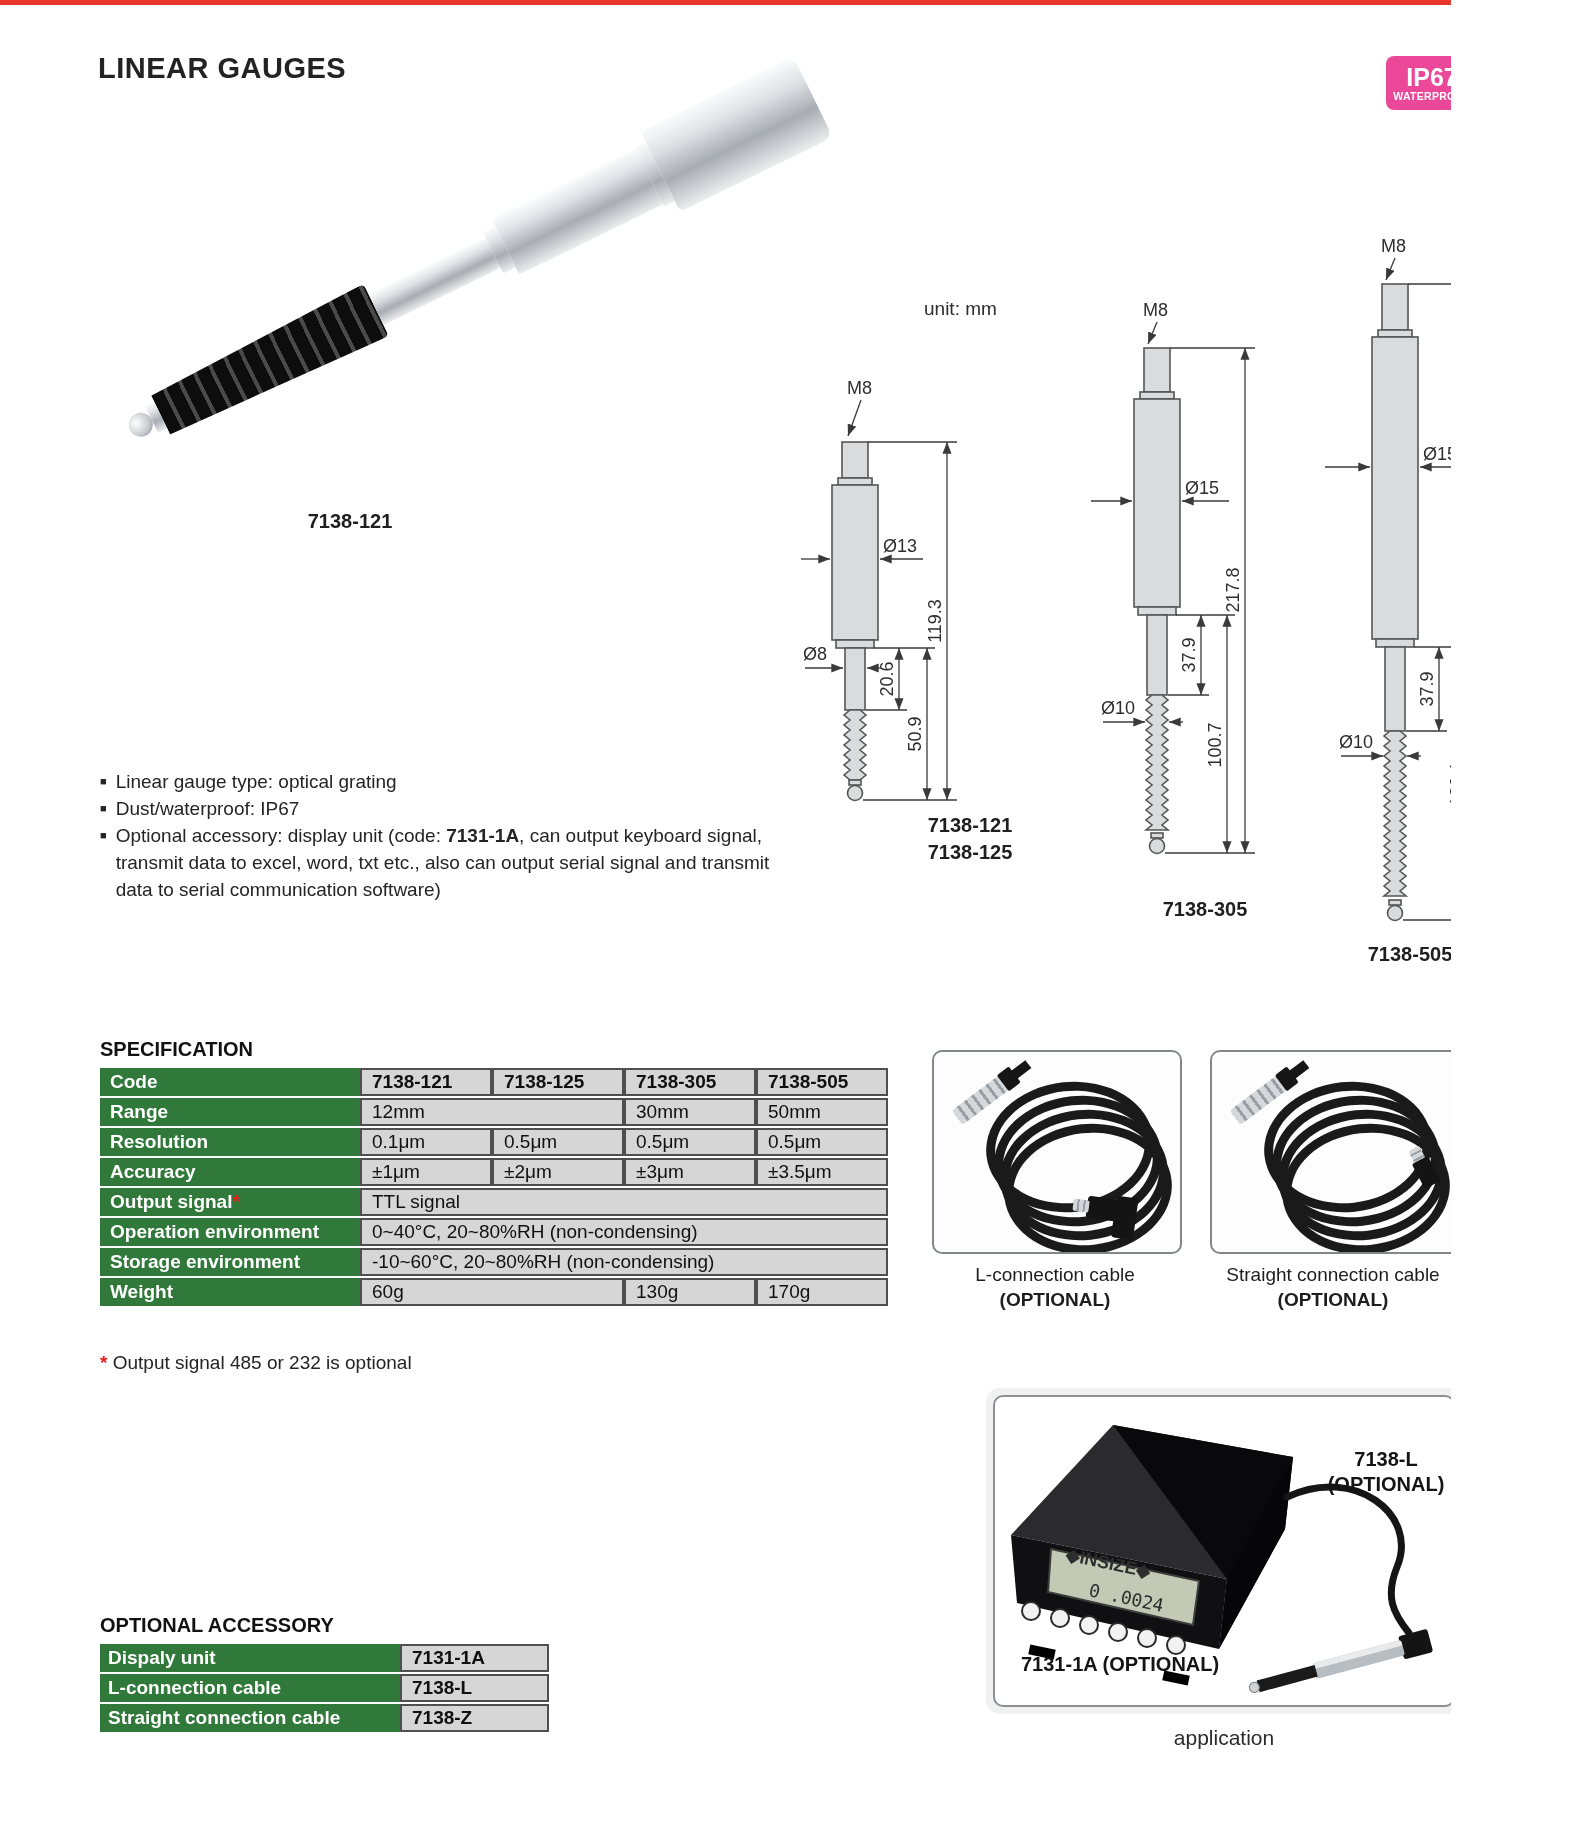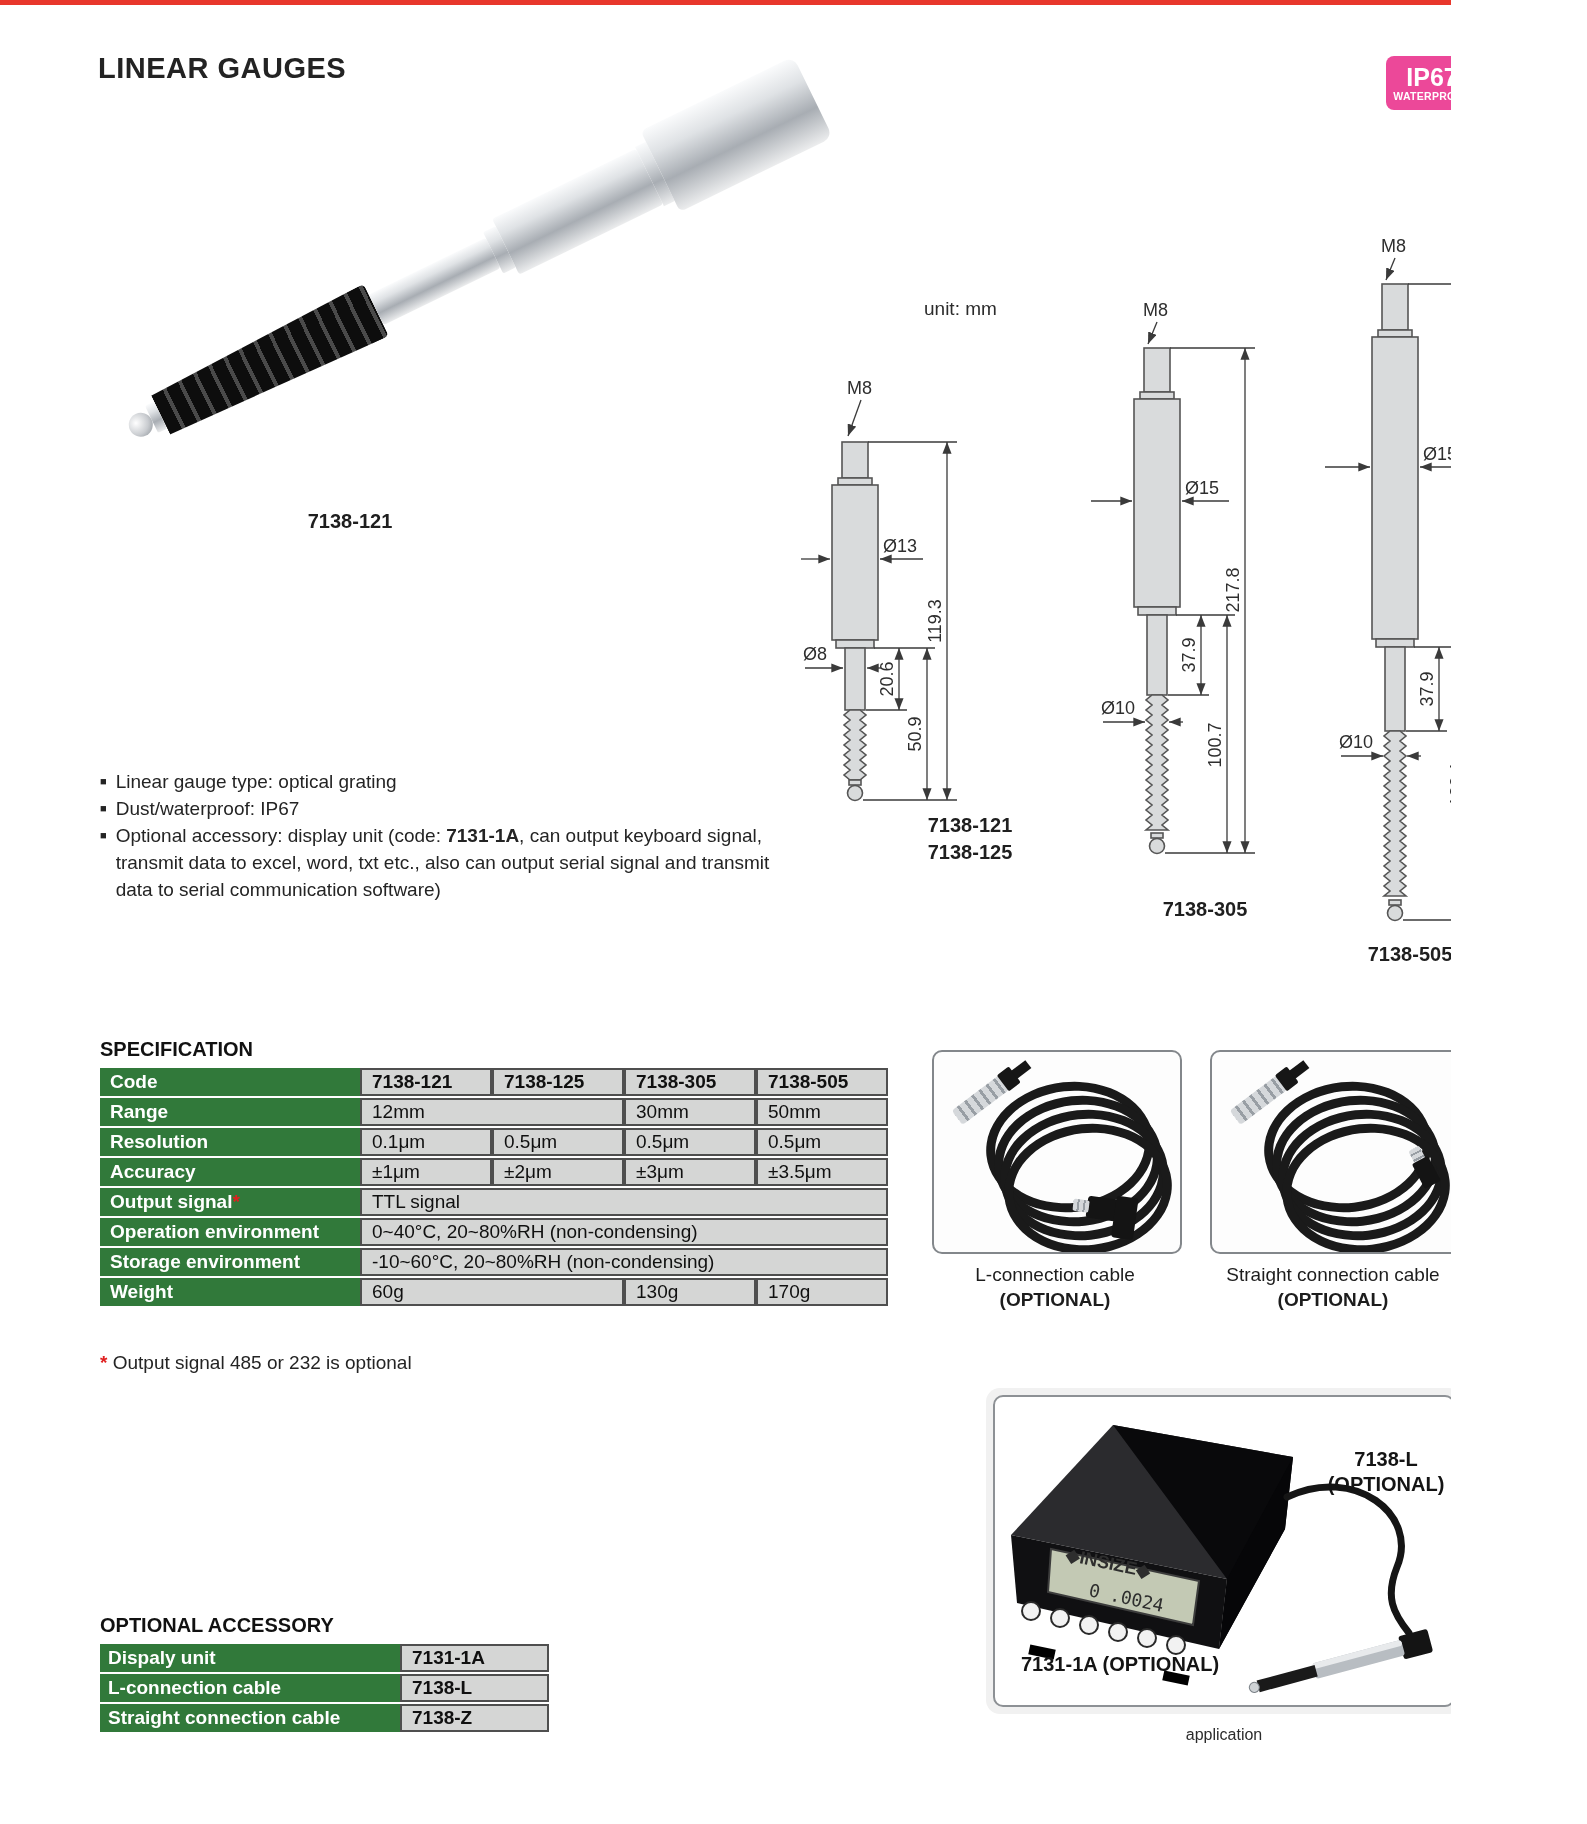--- a/index.html
+++ b/index.html
@@ -87,21 +87,21 @@
   .cap1{left:922px;top:1262px;} .cap2{left:1200px;top:1262px;}
   .cable-cap .opt{font-weight:bold;}
 
   
   .appbox{left:986px;top:1388px;width:476px;height:326px;background:#f1f1f1;border-radius:14px;padding:0;}
   .appbox-inner{position:absolute;left:7px;top:7px;width:458px;height:308px;background:#ffffff;
                 border:2px solid #8d9195;border-radius:10px;overflow:hidden;}
   .app-label-cable{position:absolute;left:316px;top:50px;width:150px;text-align:center;
                    font-size:20px;font-weight:bold;line-height:25px;color:#141414;}
   .app-label-unit{position:absolute;left:26px;top:256px;font-size:20px;font-weight:bold;color:#141414;}
-  .app-caption{left:986px;top:1726px;width:476px;text-align:center;font-size:16px;color:#2b2b2b;}
+  .app-caption{left:986px;top:1726px;width:476px;text-align:center;font-size:21px;color:#2b2b2b;}
   .lcd-value{font-family:"DejaVu Sans Mono",monospace;}
 </style>
 </head>
 <body>
 
 <div class="page">
 
   <div class="abs red-top"></div>
 
   <div class="abs title">LINEAR GAUGES</div>

